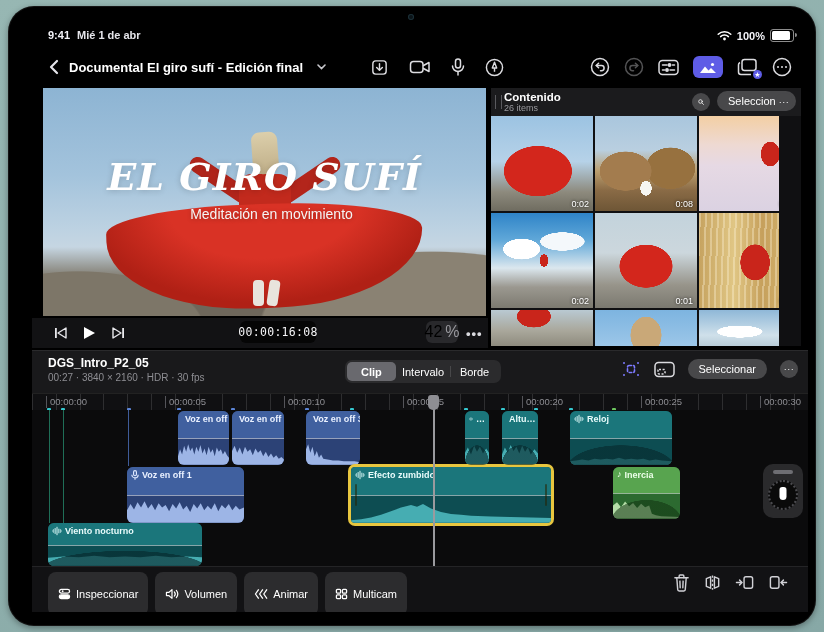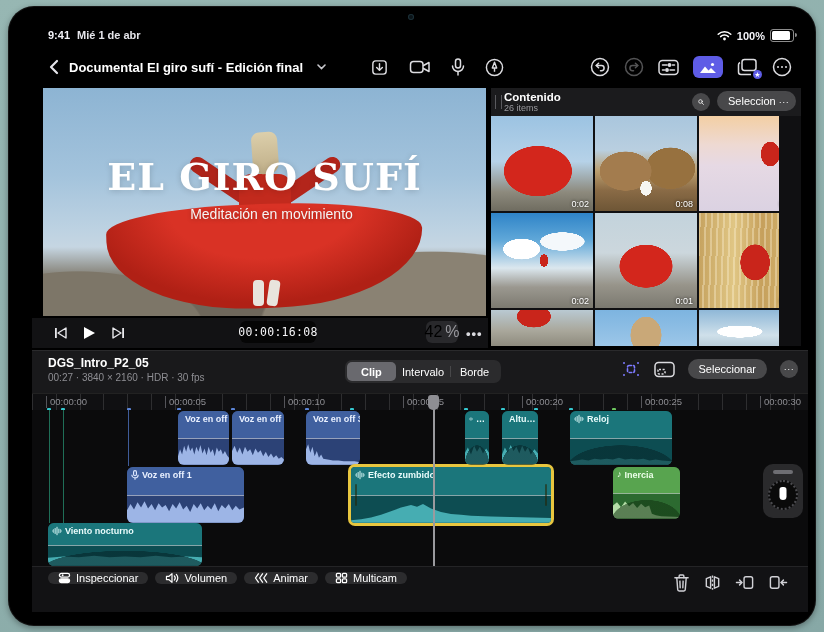--- a/index.html
+++ b/index.html
@@ -38,21 +38,21 @@
       linear-gradient(180deg, rgba(0,0,0,0) 0 28%, #7b7466 62%, #55503f 100%);}
   .dervish{position:absolute;left:50%;bottom:6%;transform:translateX(-50%);width:320px;height:170px;}
   .hat{position:absolute;left:50%;top:0;transform:translateX(-50%) rotate(-4deg);width:26px;height:42px;background:linear-gradient(180deg,#dccfab,#bfae88);border-radius:8px 8px 10px 10px;}
   .arm{position:absolute;top:40px;width:70px;height:16px;background:#b3251b;border-radius:8px;}
   .arm.l{left:80px;transform:rotate(34deg);}
   .arm.r{right:80px;transform:rotate(-34deg);}
   .torso{position:absolute;left:50%;top:42px;transform:translateX(-50%);width:52px;height:56px;background:#c22a1d;border-radius:12px;}
   .skirt{position:absolute;left:50%;top:72px;transform:translateX(-50%) rotate(-2deg);width:316px;height:104px;background:radial-gradient(55% 95% at 50% 0%,#d93225 0 55%,#b02015 100%);border-radius:48% 52% 50% 50% / 26% 30% 78% 74%;}
   .leg{position:absolute;bottom:-4px;width:11px;height:26px;background:#e8e4dd;border-radius:4px;}
   .leg.a{left:148px;} .leg.b{left:163px;transform:rotate(8deg);}
-  .viewer-title{position:absolute;left:0;top:66px;width:100%;text-align:center;font-family:"DejaVu Serif",serif;font-weight:700;font-size:38px;letter-spacing:1px;color:#fff;text-shadow:0 1px 6px rgba(0,0,0,.18);}
+  .viewer-title{position:absolute;left:0;top:66px;width:100%;text-align:center;font-family:"DejaVu Serif",serif;font-style:italic;font-weight:700;font-size:38px;letter-spacing:1px;color:#fff;text-shadow:0 1px 6px rgba(0,0,0,.18);}
   .viewer-sub{position:absolute;left:7px;top:118px;width:100%;text-align:center;font-size:14px;color:#f5f5f5;text-shadow:0 1px 4px rgba(0,0,0,.25);}
 
   
   .transport{position:absolute;left:0;top:292px;width:456px;height:30px;background:#121214;}
   .tr-icons{position:absolute;left:22px;top:4px;display:flex;gap:16px;align-items:center;height:22px;}
   .tc-box{position:absolute;left:208px;top:3px;width:76px;height:22px;background:#060606;border-radius:6px;display:flex;align-items:center;justify-content:center;font-family:"DejaVu Sans Mono",monospace;font-size:11.5px;color:#f5f5f7;letter-spacing:.3px;}
   .zoom-box{position:absolute;left:394px;top:3px;width:32px;height:22px;background:#29292c;border-radius:6px;display:flex;align-items:center;justify-content:center;gap:3px;font-size:16px;}
   .zoom-box .pct{color:#98989d;}
   .tr-more{position:absolute;left:434px;top:8px;color:#d9d9de;font-size:13px;letter-spacing:1px;font-weight:700;}
 
@@ -112,21 +112,21 @@
   .selected::before,.selected::after{content:"";position:absolute;top:30%;height:40%;width:2px;background:rgba(40,34,0,.55);border-radius:2px;z-index:5;}
   .selected::before{left:4px;} .selected::after{right:4px;}
   .jog{position:absolute;left:731px;top:54px;width:40px;height:54px;background:#2a2a2c;border-radius:10px;z-index:45;}
   .jog .bar{position:absolute;left:10px;top:6px;width:20px;height:4px;border-radius:2px;background:#6e6e73;}
   .jog .dial{position:absolute;left:5px;top:16px;width:30px;height:30px;border-radius:50%;background:#0a0a0a;border:2px dotted #4a4a4e;box-sizing:border-box;}
   .jog .ptr{position:absolute;left:50%;top:5px;transform:translateX(-50%);width:7px;height:13px;background:#fff;border-radius:3px 3px 4px 4px;}
 
   
   .btm{position:absolute;left:0;top:540px;width:776px;height:46px;background:#121214;border-top:1px solid #242426;}
   .btm-left{position:absolute;left:16px;top:5px;display:flex;gap:7px;}
-  .tool-btn{display:flex;align-items:center;gap:5px;background:#2c2c2e;border:none;border-radius:8px;color:#fff;font-size:11px;padding:0 10px;cursor:pointer;font-family:inherit;}
+  .tool-btn{display:flex;align-items:center;gap:5px;background:#2c2c2e;border:none;border-radius:8px;color:#fff;font-size:11px;padding:16px 10px;cursor:pointer;font-family:inherit;}
   .btm-right{position:absolute;right:20px;top:6px;display:flex;gap:13px;align-items:center;}
   svg{display:block;}
 </style>
 </head>
 <body>
 
 <div class="stage">
  <div class="ipad">
   <div class="camera"></div>
   <div class="screen">

